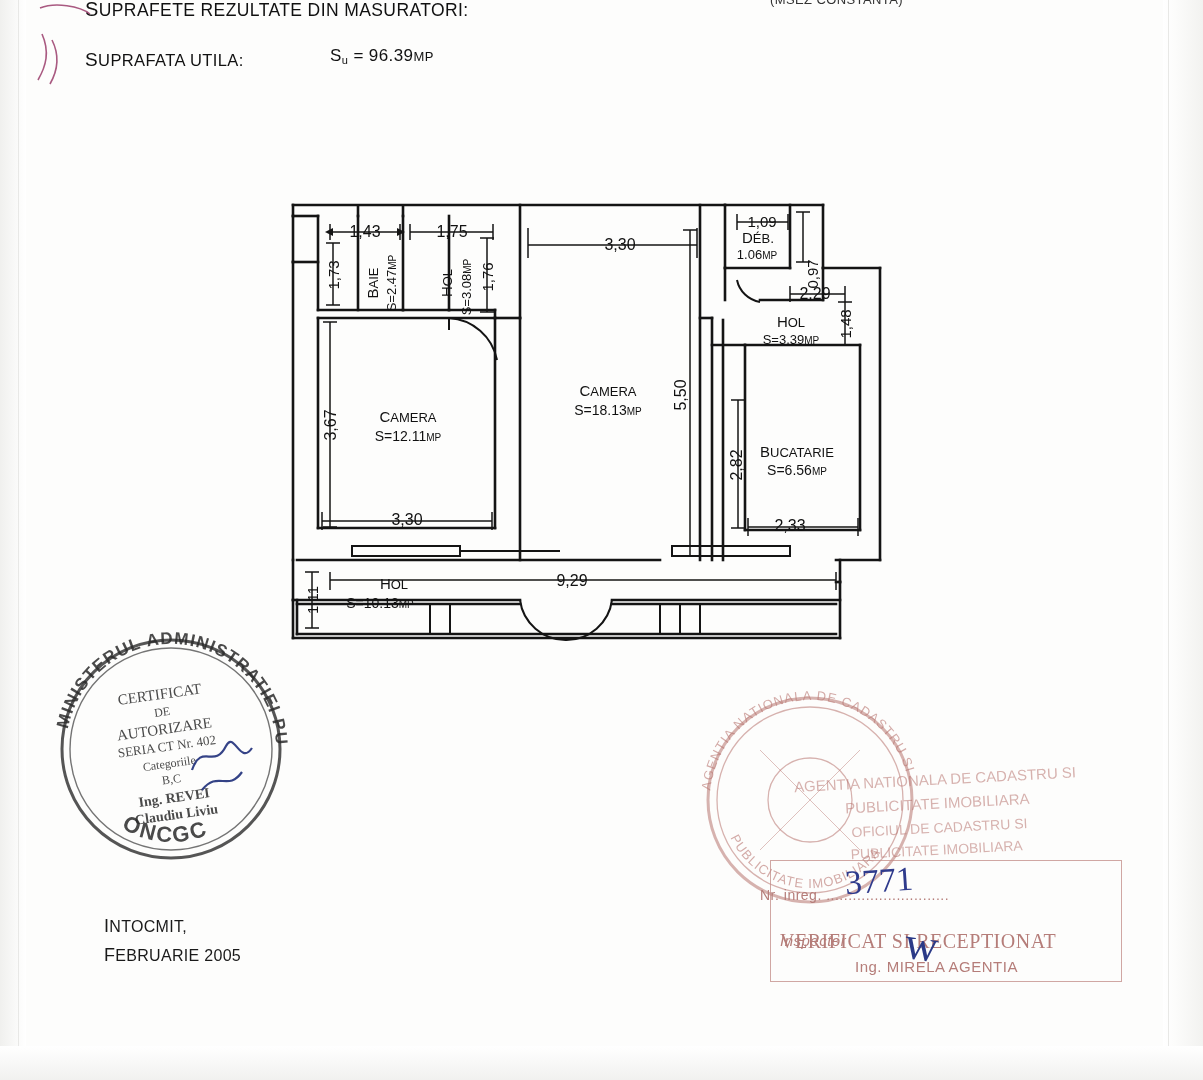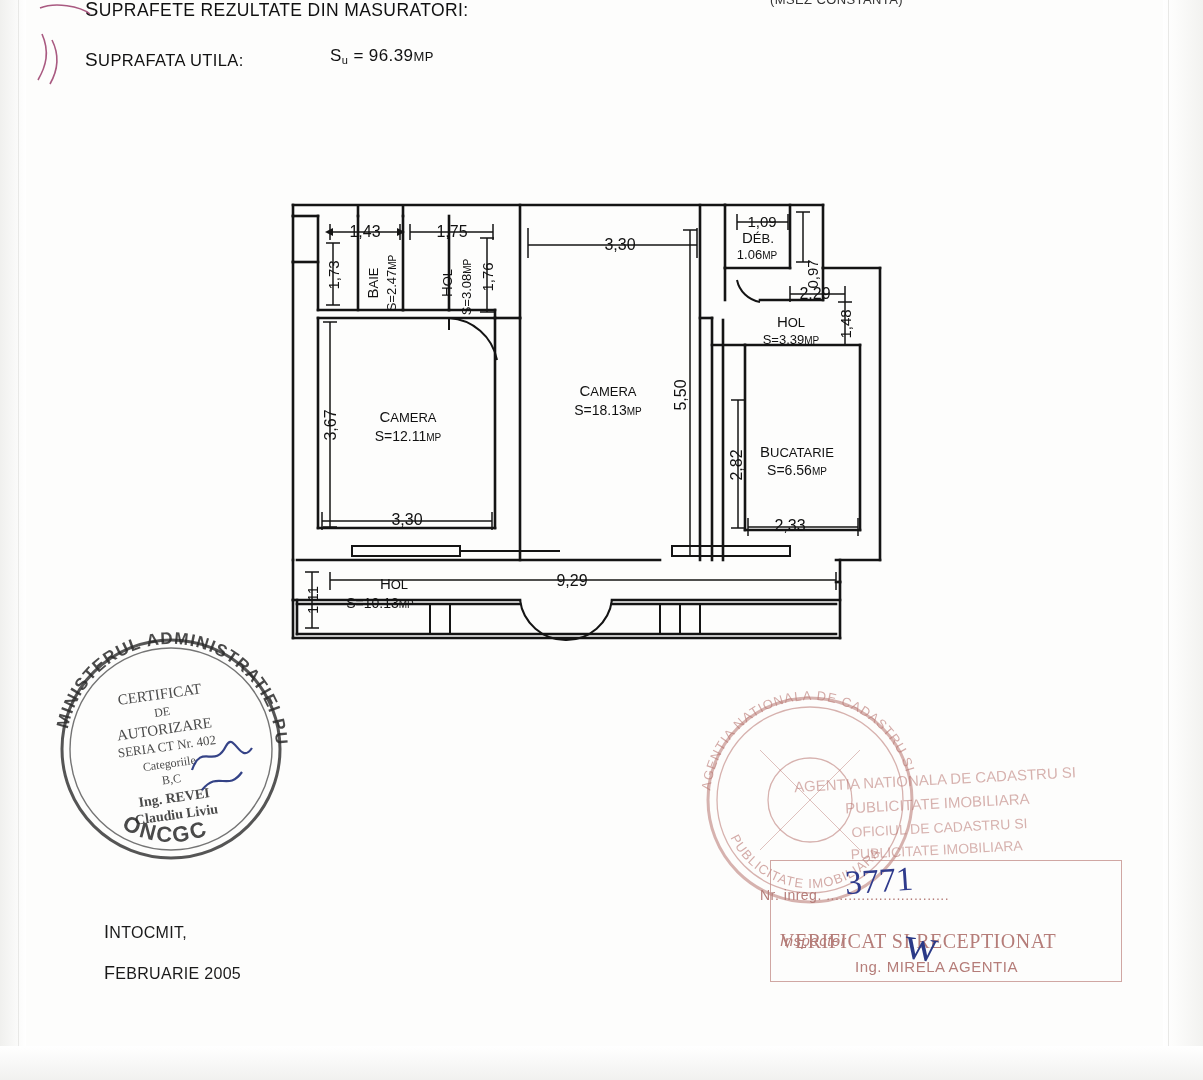--- a/index.html
+++ b/index.html
@@ -35,21 +35,21 @@
   #util-label .cap{font-size:19px;}
   #util-value{left:330px;top:46px;font-size:17px;}
   #util-value .sub{font-size:11px;vertical-align:-3px;}
   #util-value .mp{font-size:13px;}
   #top-clip{left:770px;top:-8px;font-size:13px;color:#333;}
 
   
   #plan{position:absolute;left:0;top:0;width:1203px;height:1080px;}
 
   
-  #intocmit{position:absolute;left:104px;top:912px;font-size:16px;line-height:41px;letter-spacing:.3px;}
+  #intocmit{position:absolute;left:104px;top:912px;font-size:16px;line-height:29px;letter-spacing:.3px;}
   #intocmit .cap{font-size:18px;}
 
   
   .stamp{position:absolute;}
   #stamp-ministry{left:42px;top:620px;width:258px;height:258px;}
   #stamp-ancpi{left:700px;top:690px;width:430px;height:300px;}
   #stamp-ancpi-box{position:absolute;left:770px;top:860px;width:350px;height:120px;border:1px solid #c08a86;opacity:.75;}
   .insp-num{position:absolute;left:845px;top:862px;font-size:34px;color:#2f3b8c;font-family:"Liberation Serif",serif;transform:rotate(-4deg);}
   .insp-line{position:absolute;font-size:14px;color:#b57d79;letter-spacing:.5px;}
   #insp-l1{left:760px;top:876px;margin-top:11px;}

